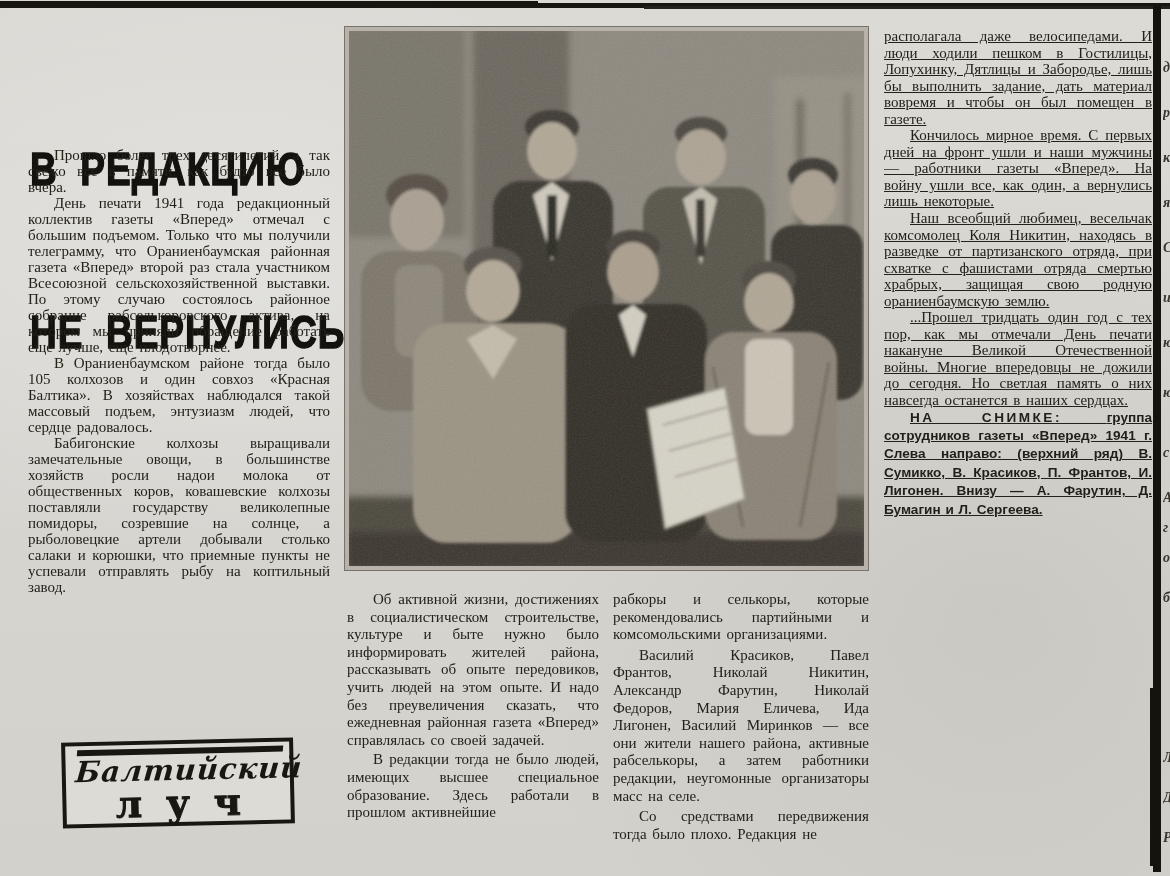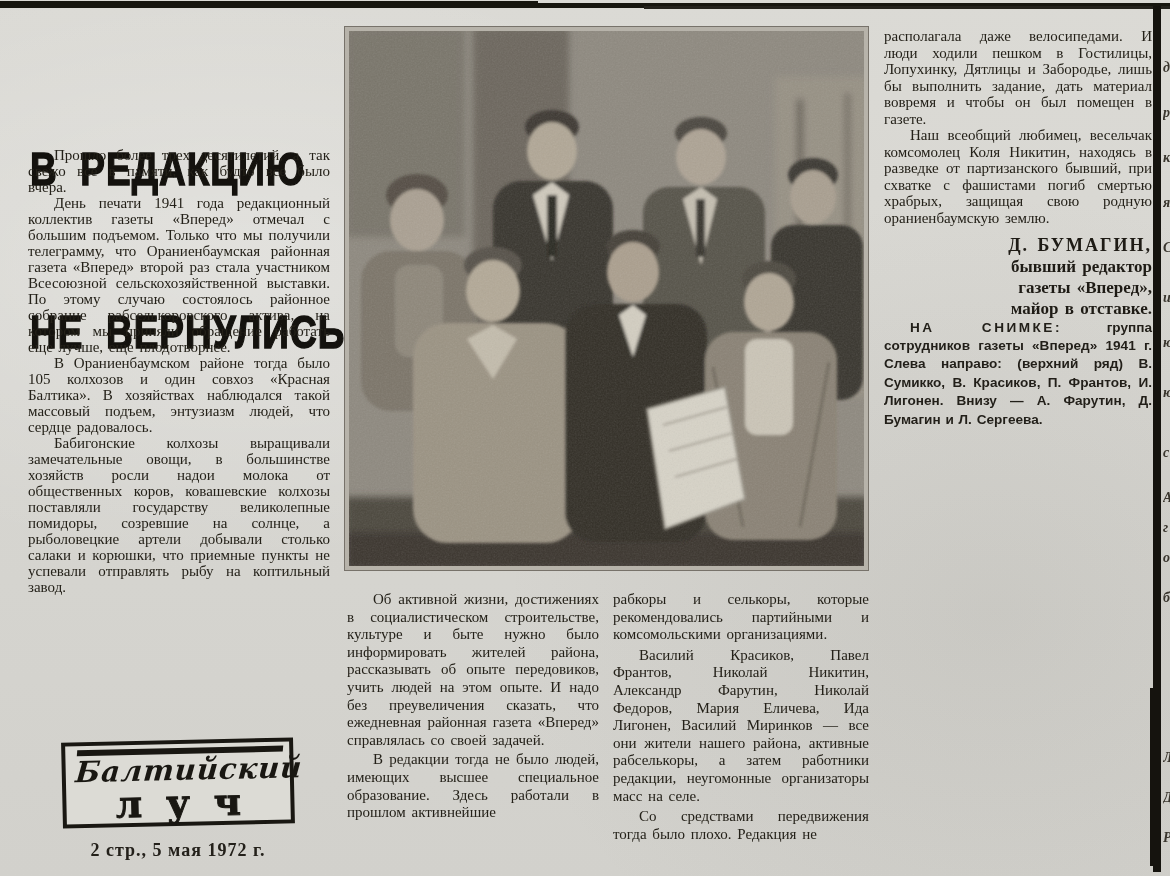--- a/index.html
+++ b/index.html
@@ -33,21 +33,21 @@
   
   .col{position:absolute;font-size:15px;line-height:16px;color:#242119;
        text-align:justify;word-spacing:2px;}
   .col p{margin:0;text-indent:26px;}
   .col p.no-indent{text-indent:0;}
   .col-left{left:28px;top:147px;width:302px;}
   .col-mid-left{left:347px;top:591px;width:252px;line-height:17.6px;}
   .col-mid-left p + p{margin-top:2px;}
   .col-mid-right{left:613px;top:591px;width:256px;line-height:17.6px;}
   .col-mid-right p + p{margin-top:3px;}
-  .col-right{left:884px;top:28px;width:268px;line-height:16.55px;}
+  .col-right{left:884px;top:28px;width:268px;line-height:16.55px;text-decoration:underline;}
 
   
   .sig{margin-top:7px;text-align:right;font-weight:bold;color:#1e1b15;}
   .sig-name{font-size:18px;letter-spacing:2px;line-height:22px;}
   .sig-role{font-size:17px;line-height:21px;}
 
   
   .caption{margin-top:14px;font-family:"Liberation Sans", sans-serif;
            font-weight:bold;font-size:13.6px;line-height:18.4px;color:#221f19;
            text-align:justify;text-indent:24px;word-spacing:1px;}
@@ -205,40 +205,35 @@
   </section>
 
   <section class="col col-mid-right">
     <p class="no-indent">рабкоры и селькоры, которые рекомендовались партийными и комсомольскими организациями.</p>
     <p>Василий Красиков, Павел Франтов, Николай Никитин, Александр Фарутин, Николай Федоров, Мария Еличева, Ида Лигонен, Василий Миринков — все они жители нашего района, активные рабселькоры, а затем работники редакции, неугомонные организаторы масс на селе.</p>
     <p>Со средствами передвижения тогда было плохо.  Редакция не</p>
   </section>
 
   <section class="col col-right">
     <p class="no-indent">располагала даже велосипедами. И люди ходили пешком в Гостилицы, Лопухинку, Дятлицы и Забородье, лишь бы выполнить задание, дать материал вовремя и чтобы он был помещен в газете.</p>
-    <p>Наш всеобщий любимец, весельчак комсомолец Коля Никитин, находясь в разведке от партизанского бывший, при схватке с фашистами погиб смертью храбрых, защищая свою родную ораниенбаумскую землю.</p>
-
-    <div class="sig">
-      <div class="sig-name">Д. БУМАГИН,</div>
-      <div class="sig-role">бывший редактор</div>
-      <div class="sig-role">газеты «Вперед»,</div>
-      <div class="sig-role">майор в отставке.</div>
-    </div>
+    <p>Кончилось мирное время. С первых дней на фронт ушли и наши мужчины — работники газеты «Вперед». На войну ушли все, как один, а вернулись лишь некоторые.</p>
+    <p>Наш всеобщий любимец, весельчак комсомолец Коля Никитин, находясь в разведке от партизанского отряда, при схватке с фашистами отряда смертью храбрых, защищая свою родную ораниенбаумскую землю.</p>
+    <p>...Прошел тридцать один год с тех пор, как мы отмечали День печати накануне Великой Отечественной войны. Многие впередовцы не дожили до сегодня. Но светлая память о них навсегда останется в наших сердцах.</p>
+
 
     <p class="caption">
       <span class="lead">НА СНИМКЕ:</span>
       <span>группа сотрудников газеты «Вперед» 1941 г. Слева направо: (верхний ряд) В. Сумикко, В. Красиков, П. Франтов, И. Лигонен. Внизу — А. Фарутин, Д. Бумагин и Л. Сергеева.</span>
     </p>
   </section>
 
   <div class="logo-box">
     <div class="logo-top">Балтийский</div>
     <div class="logo-bottom">луч</div>
   </div>
-  <div class="date-line">2 стр., 5 мая 1972 г.</div>
 
   <div class="right-rule"></div>
   <div class="right-rule2"></div>
 
   <div class="edge">
     <span>д</span>
     <span>р</span>
     <span>к</span>
     <span>я</span>
     <span>С</span>

